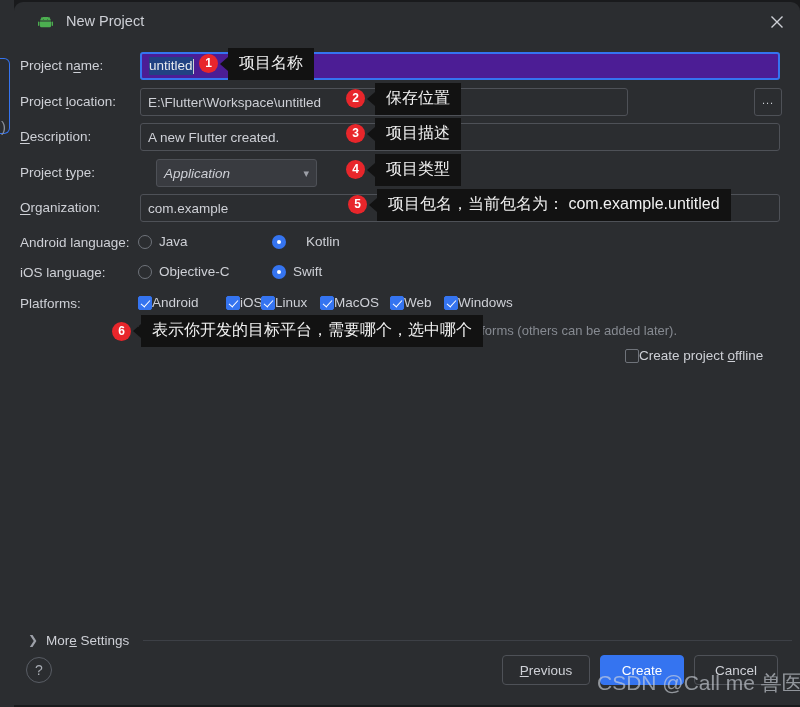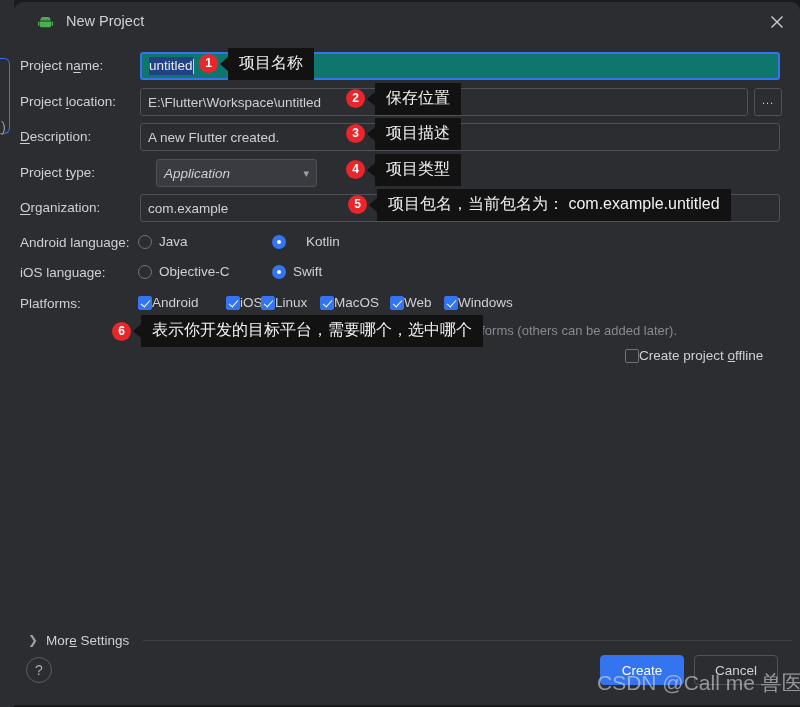--- a/index.html
+++ b/index.html
@@ -98,21 +98,21 @@
     display: flex;
     align-items: center;
     padding: 0 7px;
     font-size: 13.5px;
     color: #ced0d6;
     white-space: nowrap;
     overflow: hidden;
   }
   .field.focused {
     border: 2px solid #3574f0;
-    background: #0f766e;
+    background: #4c1d95;
   }
 
   .sel-text {
     background: #214283;
     color: #e8eaee;
     padding: 1px 0 2px 0;
   }
   .caret {
     display: inline-block;
     width: 1px;
@@ -360,21 +360,21 @@
       Project n<u>a</u>me:
     </div>
     <div class="field focused" style="left:126px; top:50px; width:640px;">
       <span class="sel-text">untitled</span>
         <span class="caret"></span>
     </div>
 
     <div class="label" style="left:6px; top:92px;">
       Project <u>l</u>ocation:
     </div>
-    <div class="field" style="left:126px; top:86px; width:608px;">
+    <div class="field" style="left:126px; top:86px; width:488px;">
       <span>E:\Flutter\Workspace\untitled</span>
     </div>
     <div class="browse-btn" style="left:740px; top:86px;">...</div>
 
     <div class="label" style="left:6px; top:127px;">
       <u>D</u>escription:
     </div>
     <div class="field" style="left:126px; top:121px; width:640px;">
       <span>A new Flutter created.</span>
     </div>
@@ -454,20 +454,23 @@
     </div>
 
     <div class="more-row">
       <span class="more-chev">❯</span>
       <span class="more-label">Mor<u>e</u> Settings</span>
       <span class="more-rule"></span>
     </div>
 
     <div class="help-btn">?</div>
 
+    <div class="btn" style="left:488px; top:653px; width:88px;">
+      <span><u>P</u>revious</span>
+    </div>
     <div class="btn primary" style="left:586px; top:653px; width:84px;">Create</div>
     <div class="btn" style="left:680px; top:653px; width:84px;">Cancel</div>
 
   </div>
 
   <div class="badge" style="left:199px; top:54px;">1</div>
   <div class="callout" style="left:228px; top:48px;">项目名称</div>
 
   <div class="badge" style="left:346px; top:89px;">2</div>
   <div class="callout" style="left:375px; top:83px;">保存位置</div>

